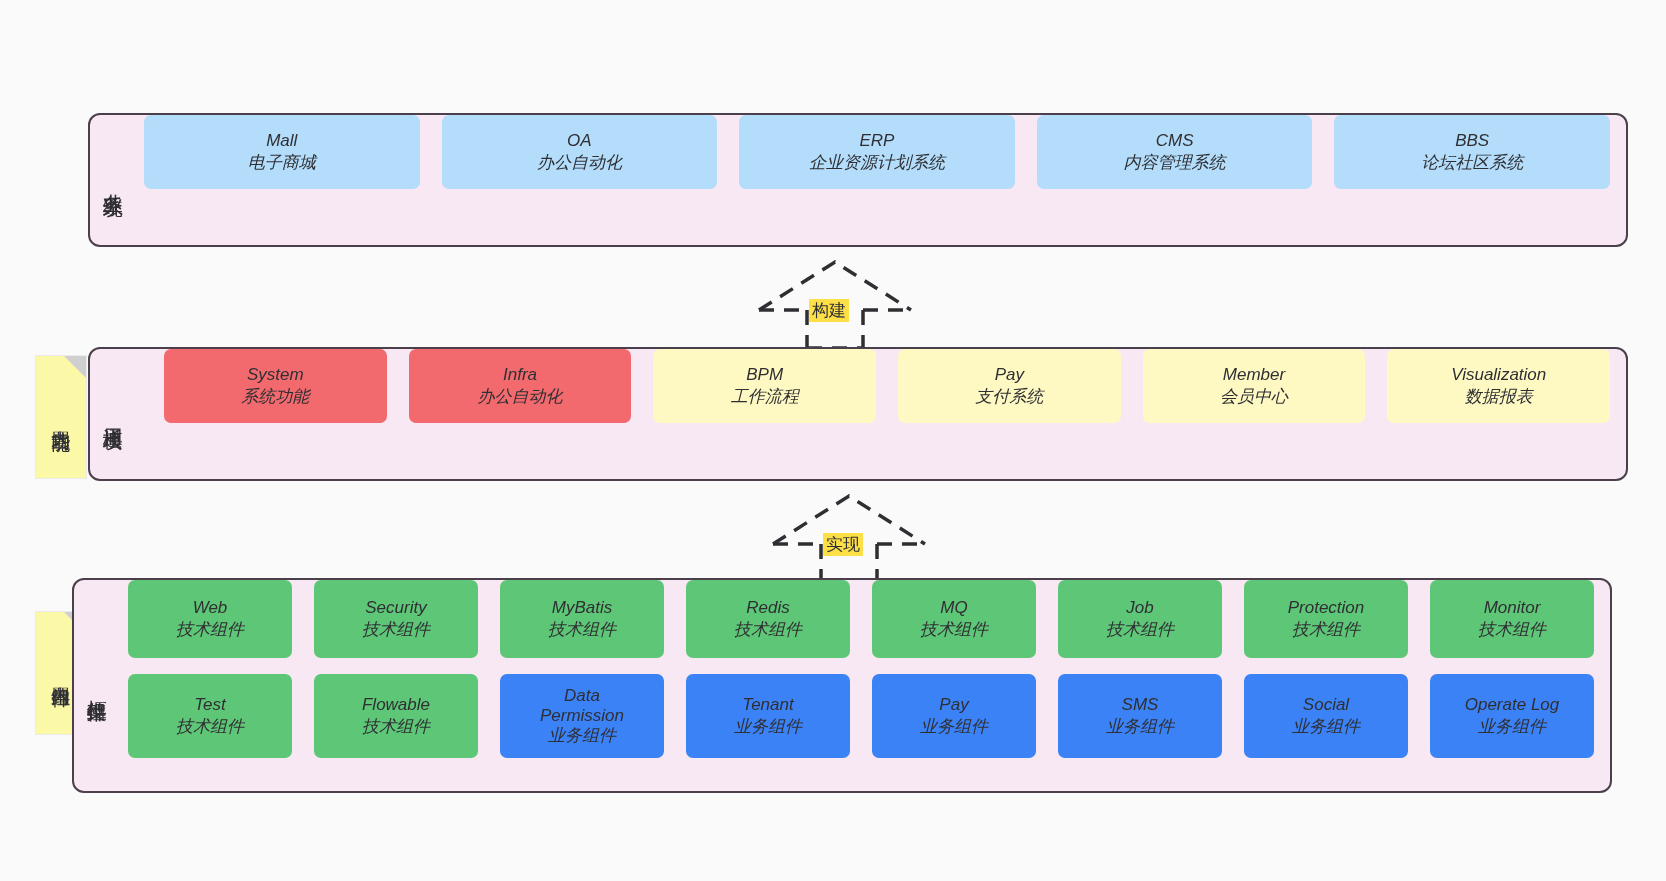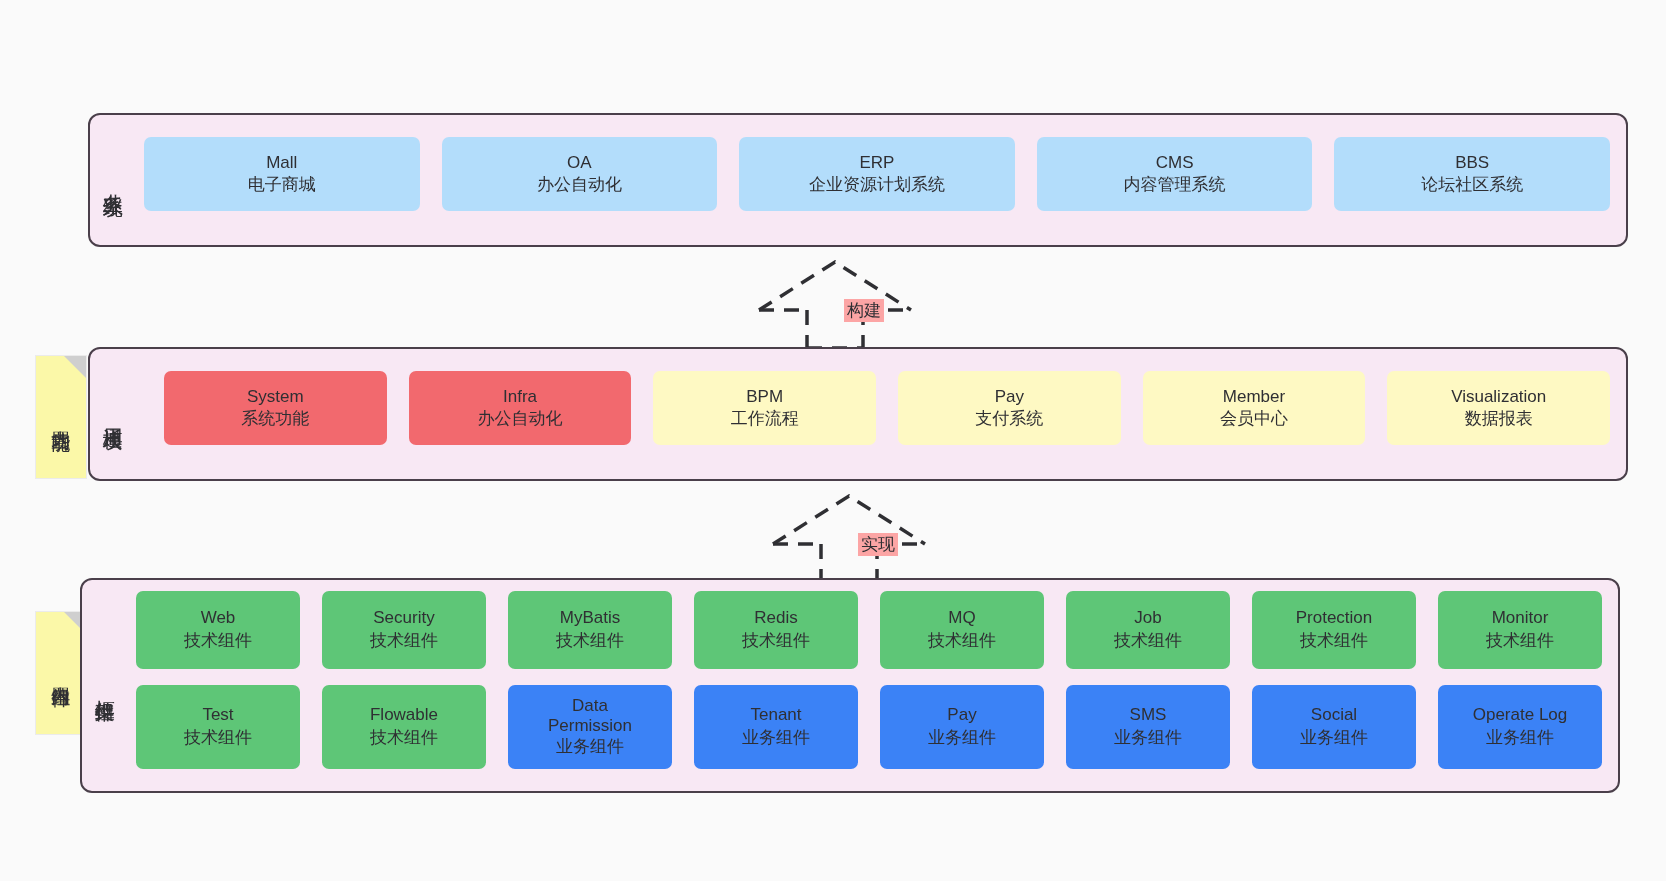--- a/index.html
+++ b/index.html
@@ -34,24 +34,24 @@
     color:#2f2f33;
     writing-mode:vertical-rl;
     letter-spacing:1px;
     white-space:nowrap;
     user-select:none;
   }
   .layer-body{
     flex:1 1 auto;
     display:flex;
     flex-direction:column;
-    justify-content:center;
     gap:14px;
     padding:0 16px 12px 8px;
     box-sizing:border-box;
+    font-style:italic;
   }
   .row{
     display:flex;
     gap:22px;
     align-items:stretch;
   }
   .cell{
     flex:1 1 0;
     border-radius:7px;
     display:flex;
@@ -100,25 +100,24 @@
     border-left:22px solid transparent;
   }
 
   
   .arrow{position:absolute;}
   .arrow svg{display:block;overflow:visible;}
   .arrow-label{
     position:absolute;
     font-size:17px;
     color:#2f2f33;
-    background:#fca5a5;
+    background:#fde047;
     padding:0 3px;
     white-space:nowrap;
     user-select:none;
-    margin-left:35px;
   }
 </style>
 </head>
 <body>
 
 <div class="canvas">
 
   <div class="layer" style="left:88px;top:113px;width:1540px;height:134px;">
     <div class="layer-title">业务系统</div>
     <div class="layer-body">
@@ -206,21 +205,21 @@
       <path d="M50 90 L106 90" stroke="#2f2f33" stroke-width="3.5" stroke-dasharray="15 10" fill="none"></path>
     </svg>
     <div class="arrow-label" style="left:52px;top:41px;">实现</div>
   </div>
 
   <div class="note" style="left:36px;top:612px;width:50px;height:122px;">
     <span class="fold"></span>
     <span>内置组件</span>
   </div>
 
-  <div class="layer" style="left:80px;top:578px;width:1540px;height:215px;">
+  <div class="layer" style="left:72px;top:578px;width:1540px;height:215px;">
     <div class="layer-title">框架组件</div>
     <div class="layer-body" style="gap:16px;">
 
       <div class="row" style="height:78px;">
         <div class="cell f-green">
           <span class="t1">Web</span>
           <span class="t2">技术组件</span>
         </div>
         <div class="cell f-green">
           <span class="t1">Security</span>

